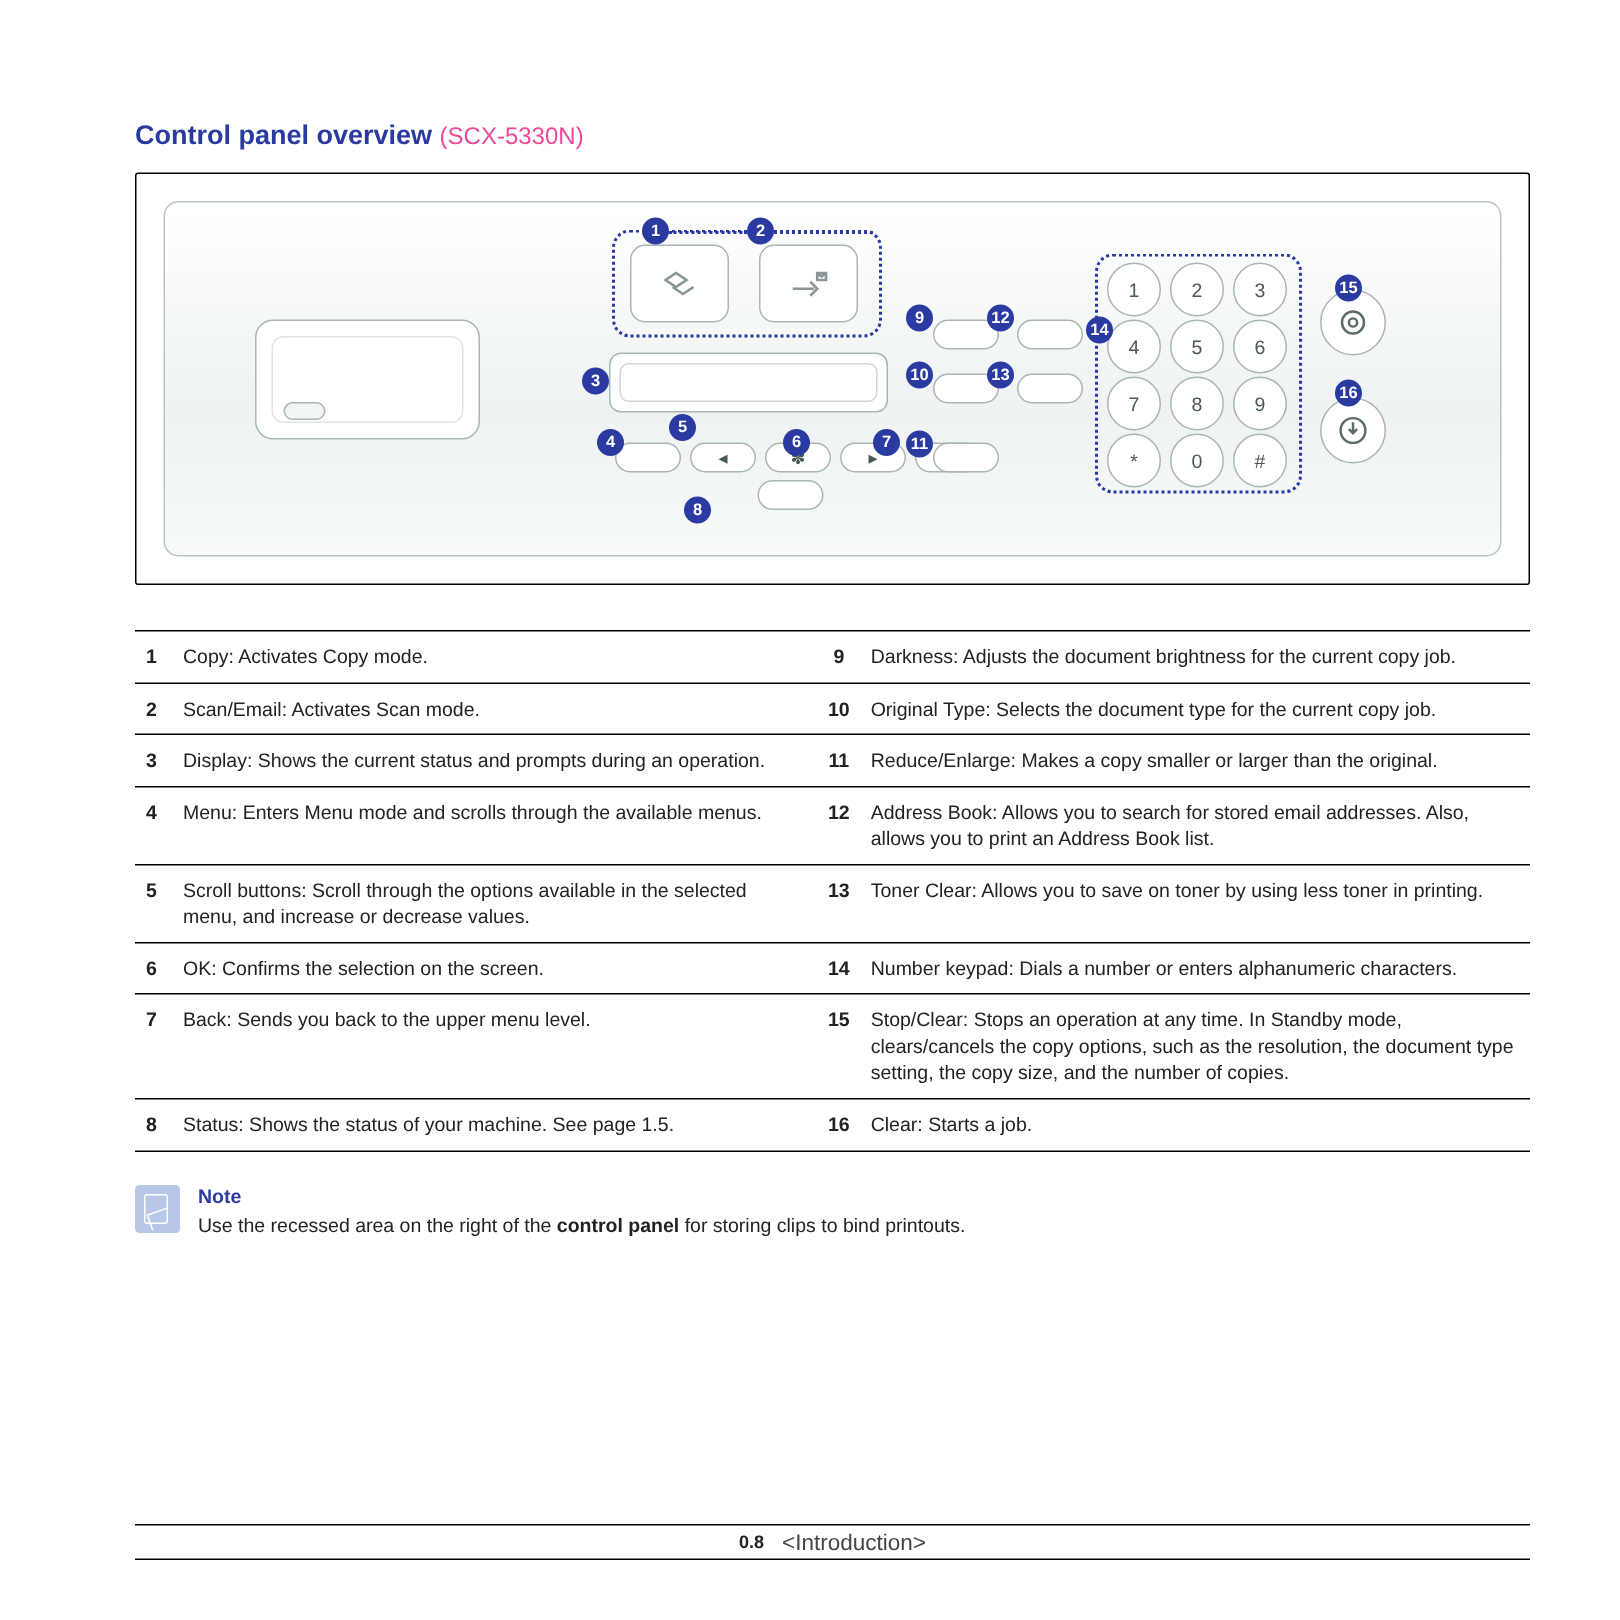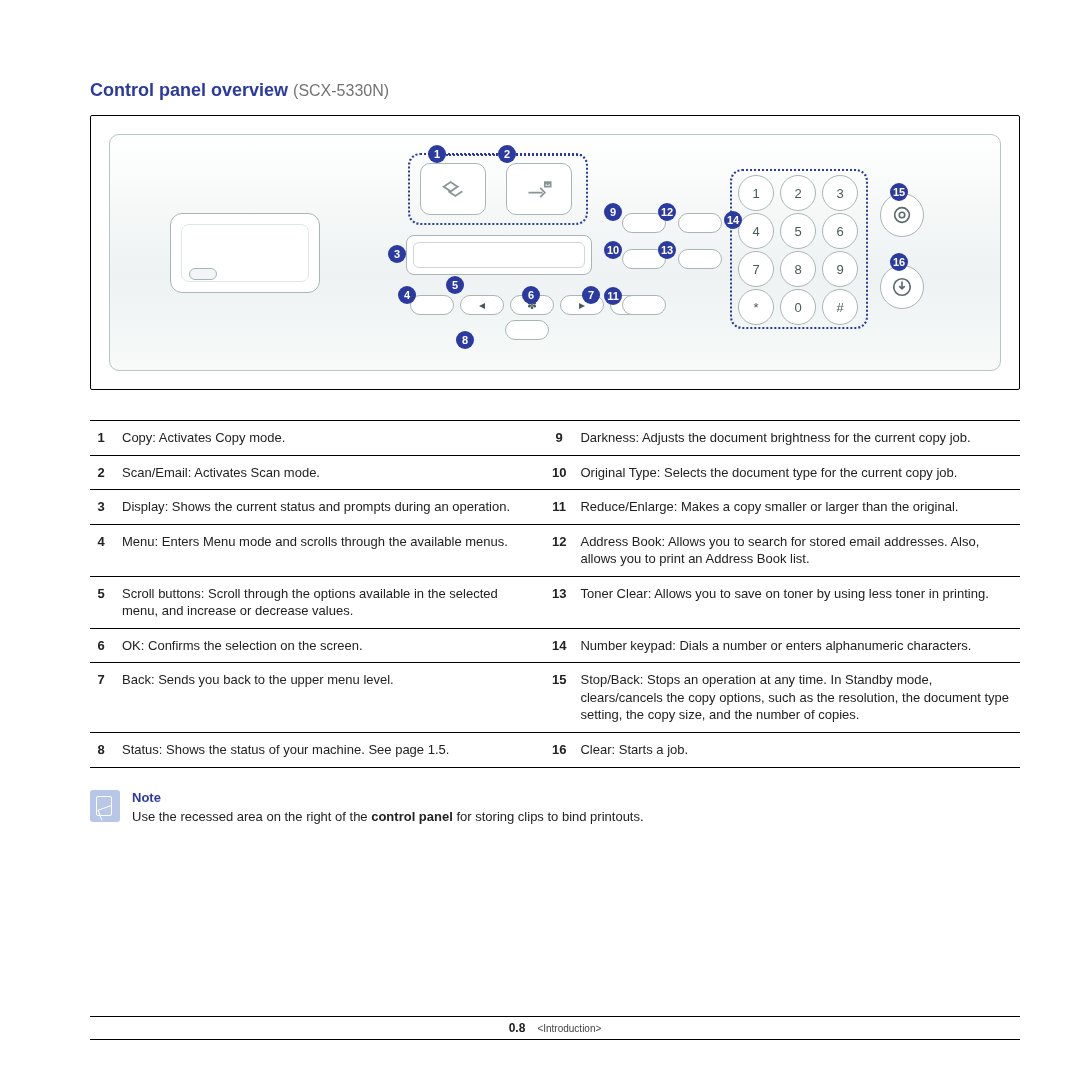--- a/index.html
+++ b/index.html
@@ -13,21 +13,21 @@
     position: relative;
     padding: 80px 60px 0 90px;
   }
   .heading {
     font-size: 18px;
     font-weight: bold;
     color: #2a3aa0;
     margin-bottom: 14px;
   }
   .heading .model {
-    color: #737373;
+    color: #ec4899;
     font-weight: normal;
     font-size: 16px;
   }
   
   .panel-wrap {
     height: 275px;
     border: 1px solid #000;
     border-radius: 2px;
     position: relative;
     margin-bottom: 30px;
@@ -138,21 +138,21 @@
   .note-head{color:#2a3aa0;font-weight:bold;margin-bottom:3px;}
   .note-body{font-size:13px;line-height:1.35;}
   
   .footer {
     position:absolute;left:90px;right:60px;bottom:40px;
     border-top:1px solid #000;border-bottom:1px solid #000;
     height:24px;display:flex;align-items:center;justify-content:center;
     font-size:12px;gap:12px;
   }
   .footer .pg{font-weight:bold;}
-  .footer .sec{color:#444;font-size:10px;}
+  .footer .sec{color:#444;font-size:15px;}
 </style>
 </head>
 <body>
 
 <div class="heading">
   <span>Control panel overview</span>
   <span class="model">(SCX-5330N)</span>
 </div>
 
 <div class="panel-wrap">
@@ -276,21 +276,21 @@
       <tr>
         <td class="num">6</td>
         <td class="desc"><b>OK</b>: Confirms the selection on the screen.</td>
         <td class="num">14</td>
         <td class="desc2"><b>Number keypad</b>: Dials a number or enters alphanumeric characters.</td>
       </tr>
       <tr>
         <td class="num">7</td>
         <td class="desc"><b>Back</b>: Sends you back to the upper menu level.</td>
         <td class="num">15</td>
-        <td class="desc2"><b>Stop/Back</b>: Stops an operation at any time. In Standby mode, clears/cancels the copy options, such as the resolution, the document type setting, the copy size, and the number of copies.</td>
+        <td class="desc2"><b>Stop/Clear</b>: Stops an operation at any time. In Standby mode, clears/cancels the copy options, such as the resolution, the document type setting, the copy size, and the number of copies.</td>
       </tr>
       <tr>
         <td class="num">8</td>
         <td class="desc"><b>Status</b>: Shows the status of your machine. See page 1.5.</td>
         <td class="num">16</td>
         <td class="desc2"><b>Clear</b>: Starts a job.</td>
       </tr>
     </tbody>
 </table>
 

